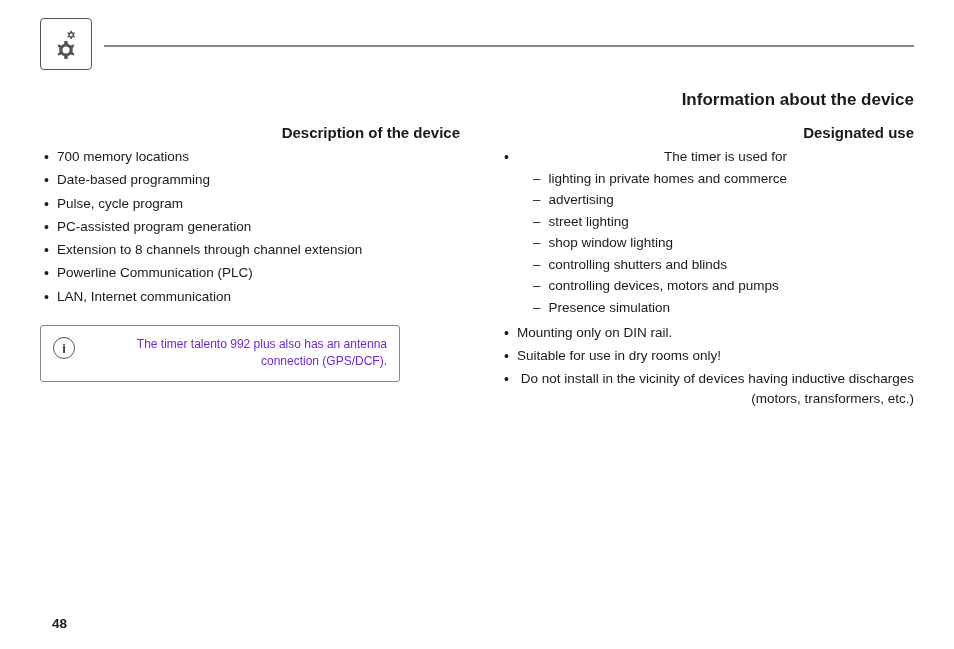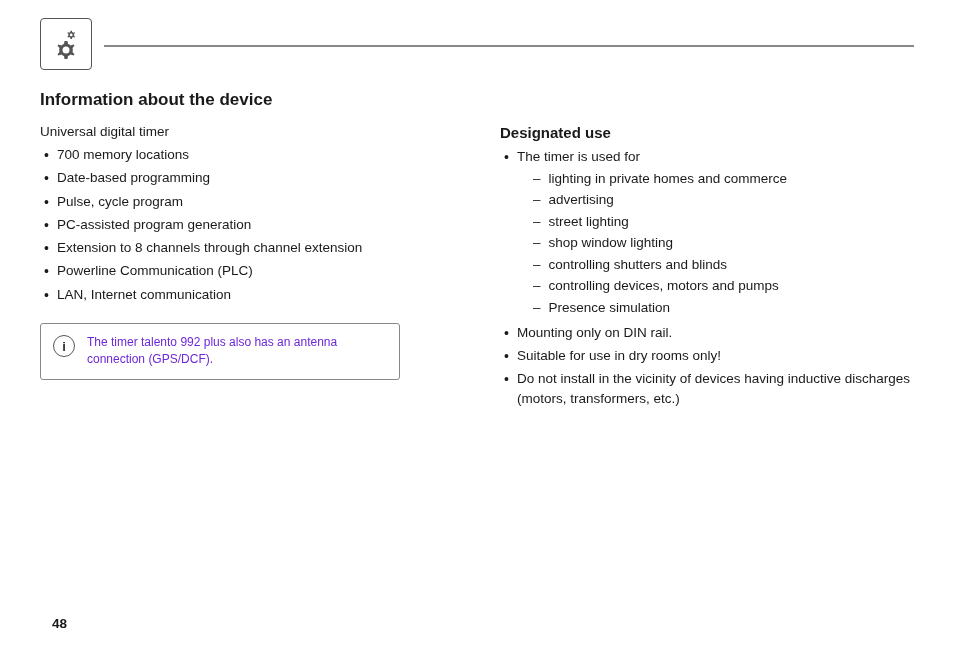--- a/index.html
+++ b/index.html
@@ -11,20 +11,21 @@
       font-size: 13.5px;
       color: #1a1a1a;
       overflow: hidden;
     }
 
     .page-container {
       width: 954px;
       height: 649px;
       padding: 18px 40px 20px 40px;
       position: relative;
+      text-align: right;
     }
 
     
     .header {
       display: flex;
       align-items: center;
       margin-bottom: 0px;
       padding-bottom: 8px;
     }
 
@@ -194,21 +195,21 @@
       </svg>
     </div>
     <div class="header-line"></div>
   </div>
 
   <div class="page-title">Information about the device</div>
 
   <div class="content-columns">
 
     <div class="left-column">
-      <div class="device-intro">Universal digital timer</div>
+      <div class="section-heading">Description of the device</div>
       <ul class="bullet-list">
         <li>
             <span>700 memory locations</span>
           </li>
         <li>
             <span>Date-based programming</span>
           </li>
         <li>
             <span>Pulse, cycle program</span>
           </li>

